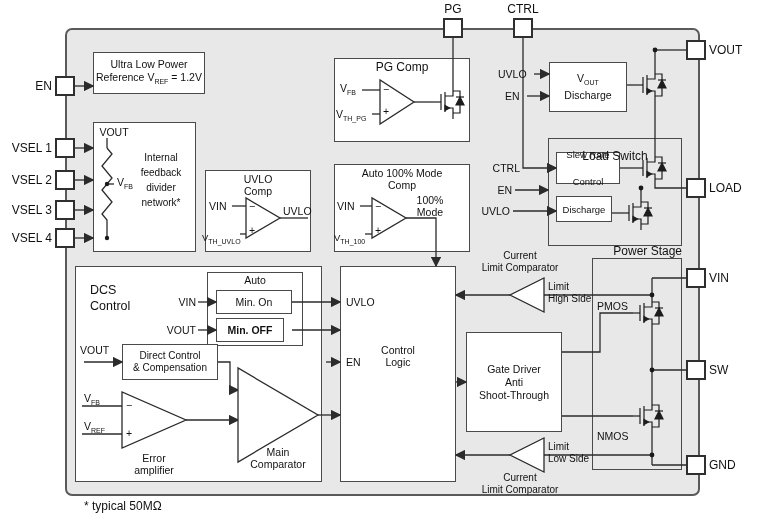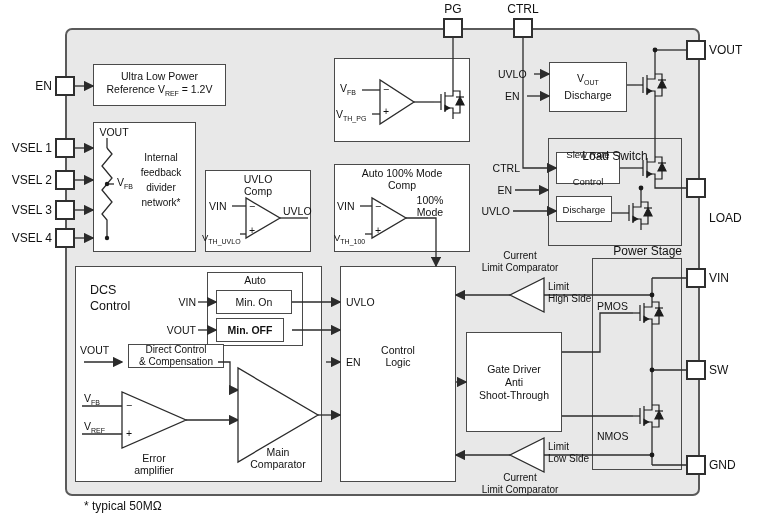--- a/index.html
+++ b/index.html
@@ -23,21 +23,21 @@
   .tri{fill:#fff;stroke:#2b2b2b;stroke-width:1.3;}
   .dot{fill:#1a1a1a;stroke:none;}
 </style>
 </head>
 <body>
 
 <div class="stage">
 
   <div class="chip"></div>
 
-  <div class="box flexc" style="left:93px;top:64px;width:133px;height:42px;">
+  <div class="box flexc" style="left:93px;top:52px;width:112px;height:42px;">
     <span>Ultra Low Power</span>
     <span><span>Reference V</span><sub>REF</sub><span> = 1.2V</span></span>
   </div>
 
 
   <div class="box" style="left:334px;top:58px;width:136px;height:84px;"></div>
 
   <div class="box flexc" style="left:549px;top:62px;width:78px;height:50px;">
     <span><span>V</span><sub>OUT</sub></span>
     <span>Discharge</span>
@@ -57,21 +57,21 @@
   <div class="box" style="left:334px;top:164px;width:136px;height:88px;"></div>
 
   <div class="box" style="left:75px;top:266px;width:247px;height:216px;"></div>
   <div class="box" style="left:207px;top:272px;width:96px;height:74px;"></div>
   <div class="box flexc" style="left:216px;top:290px;width:76px;height:24px;">
     <span>Min. On</span>
   </div>
   <div class="box flexc" style="left:216px;top:318px;width:68px;height:24px;font-weight:bold;">
     <span>Min. OFF</span>
   </div>
-  <div class="box flexc" style="left:128px;top:344px;width:96px;height:24px;font-size:10px;line-height:12px;">
+  <div class="box flexc" style="left:122px;top:344px;width:96px;height:36px;font-size:10px;line-height:12px;">
     <span>Direct Control</span>
     <span>&amp; Compensation</span>
   </div>
 
   <div class="box" style="left:340px;top:266px;width:116px;height:216px;"></div>
 
   <div class="box flexc" style="left:466px;top:332px;width:96px;height:100px;">
     <span>Gate Driver</span>
     <span>Anti</span>
     <span>Shoot-Through</span>
@@ -190,20 +190,21 @@
       <circle class="dot" cx="655" cy="50" r="2.4"></circle>
       <circle class="dot" cx="641" cy="188" r="2.4"></circle>
       <circle class="dot" cx="652" cy="295" r="2.4"></circle>
       <circle class="dot" cx="652" cy="370" r="2.4"></circle>
       <circle class="dot" cx="652" cy="455" r="2.4"></circle>
       <circle class="dot" cx="107" cy="184" r="2.2"></circle>
       <circle class="dot" cx="107" cy="238" r="2.2"></circle>
     </g>
   </svg>
 
+  <div class="lbl c s11" style="left:334px;top:61px;width:136px;">PG Comp</div>
   <div class="lbl" style="left:340px;top:82px;"><span>V</span><sub>FB</sub></div>
   <div class="lbl" style="left:336px;top:108px;"><span>V</span><sub>TH_PG</sub></div>
   <div class="lbl" style="left:383px;top:83px;">−</div>
   <div class="lbl" style="left:383px;top:105px;">+</div>
 
   <div class="lbl" style="left:498px;top:68px;">UVLO</div>
   <div class="lbl" style="left:505px;top:90px;">EN</div>
 
   <div class="lbl c s11" style="left:548px;top:150px;width:134px;">Load Switch</div>
   <div class="lbl r" style="left:484px;top:162px;width:36px;">CTRL</div>
@@ -299,20 +300,20 @@
   <div class="pad" style="left:686px;top:455px;"></div>
 
   <div class="lbl c s11" style="left:438px;top:3px;width:30px;">PG</div>
   <div class="lbl c s11" style="left:504px;top:3px;width:38px;">CTRL</div>
   <div class="lbl r s11" style="left:26px;top:80px;width:26px;">EN</div>
   <div class="lbl r s11" style="left:6px;top:142px;width:46px;">VSEL 1</div>
   <div class="lbl r s11" style="left:6px;top:174px;width:46px;">VSEL 2</div>
   <div class="lbl r s11" style="left:6px;top:204px;width:46px;">VSEL 3</div>
   <div class="lbl r s11" style="left:6px;top:232px;width:46px;">VSEL 4</div>
   <div class="lbl s11" style="left:709px;top:44px;">VOUT</div>
-  <div class="lbl s11" style="left:709px;top:182px;margin-top:30px;">LOAD</div>
+  <div class="lbl s11" style="left:709px;top:182px;">LOAD</div>
   <div class="lbl s11" style="left:709px;top:272px;">VIN</div>
   <div class="lbl s11" style="left:709px;top:364px;">SW</div>
   <div class="lbl s11" style="left:709px;top:459px;">GND</div>
 
   <div class="lbl s11" style="left:84px;top:500px;">* typical 50MΩ</div>
 
 </div>
 
 </body></html>

